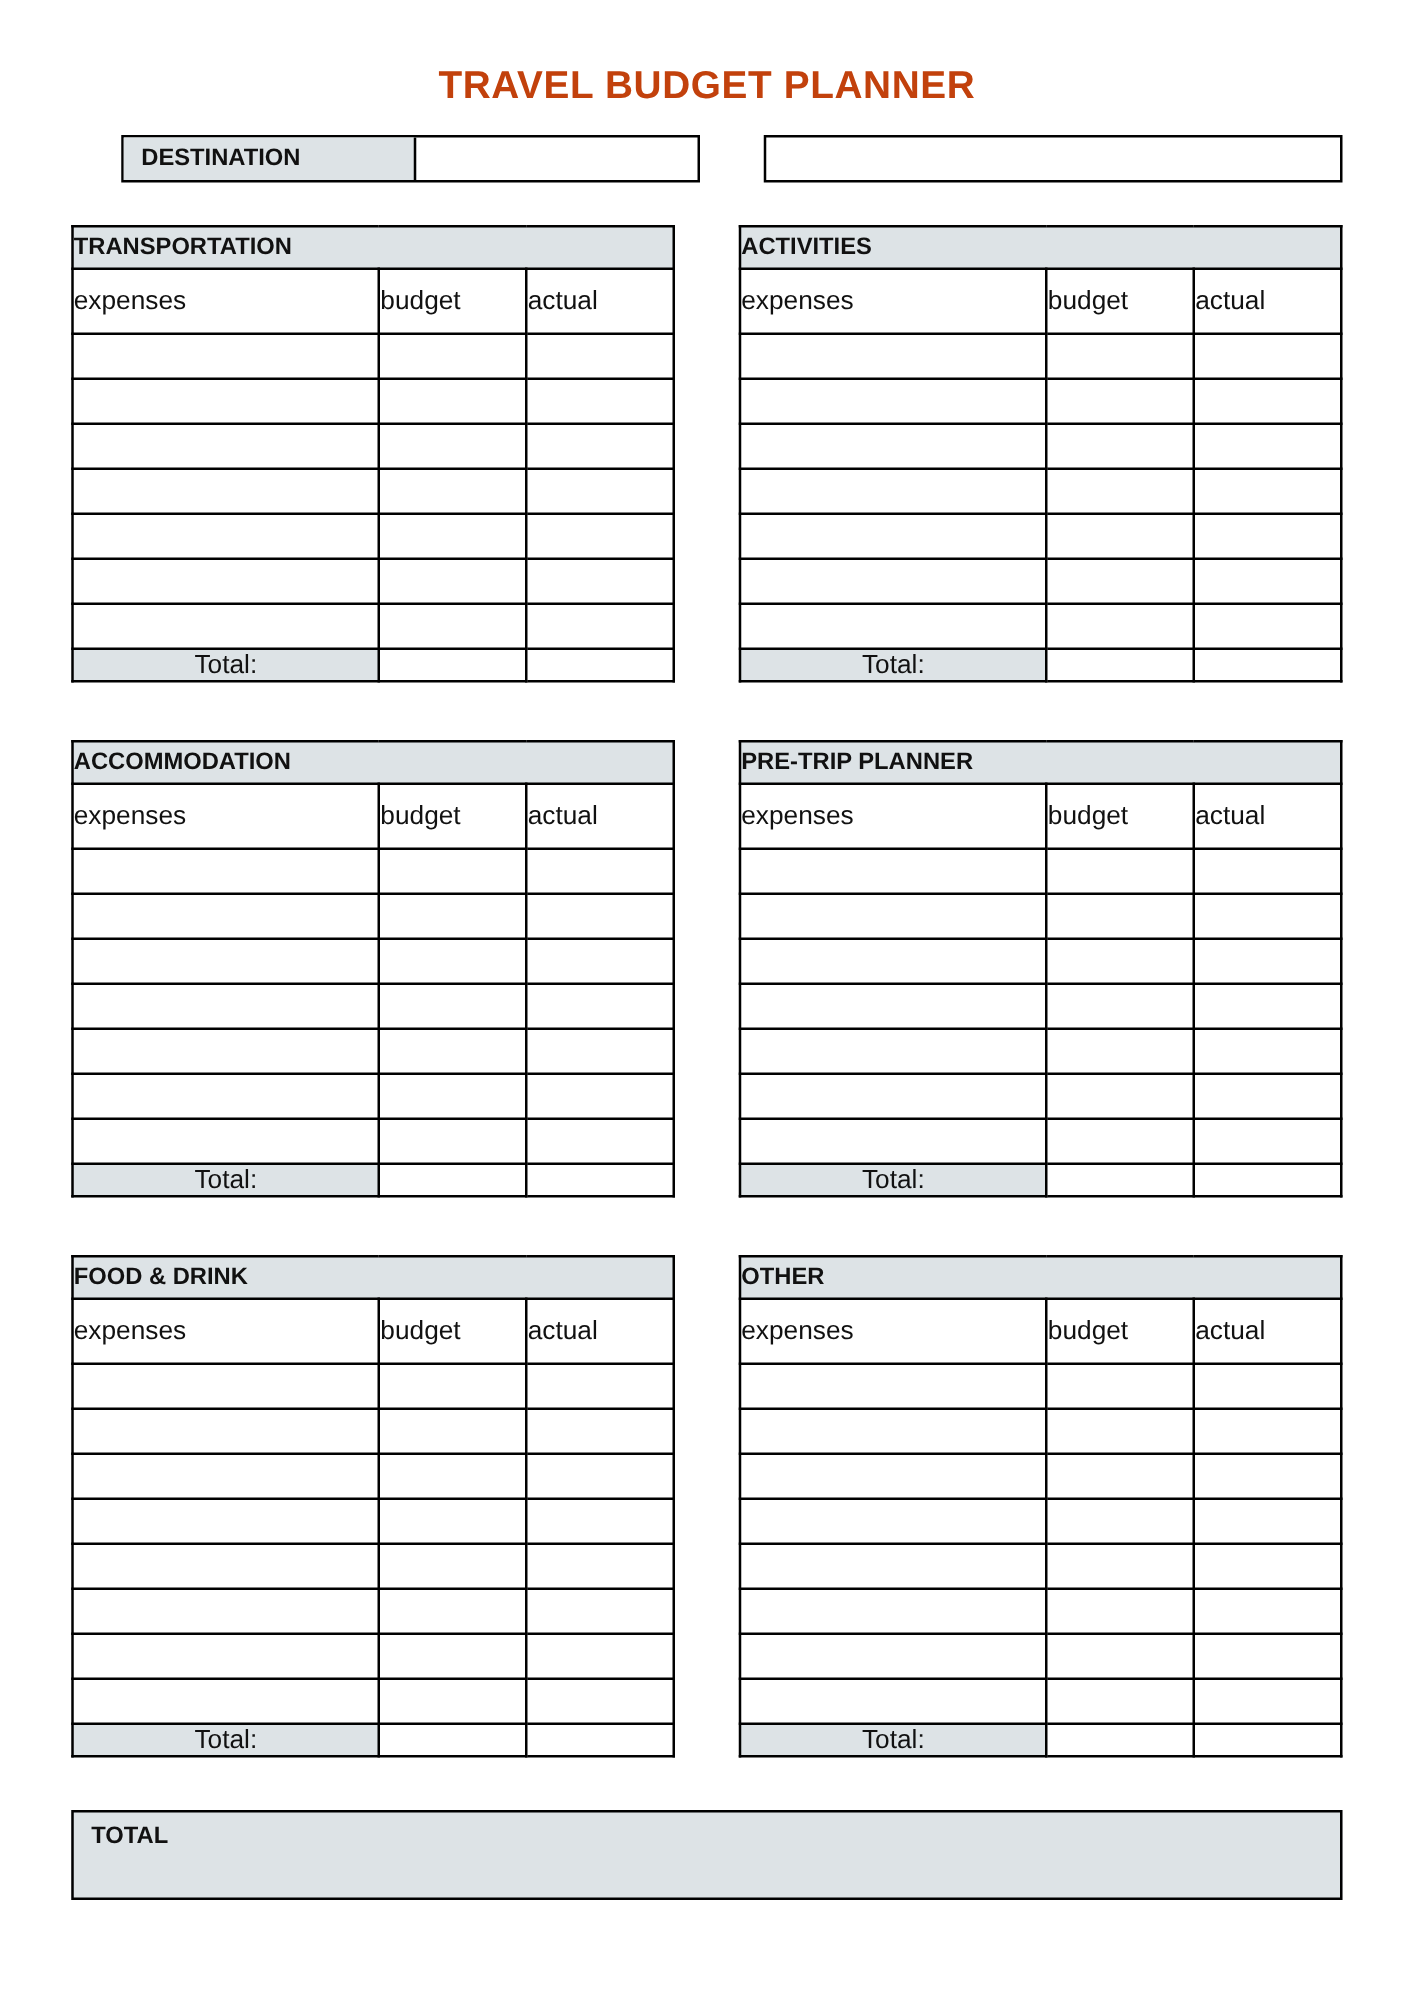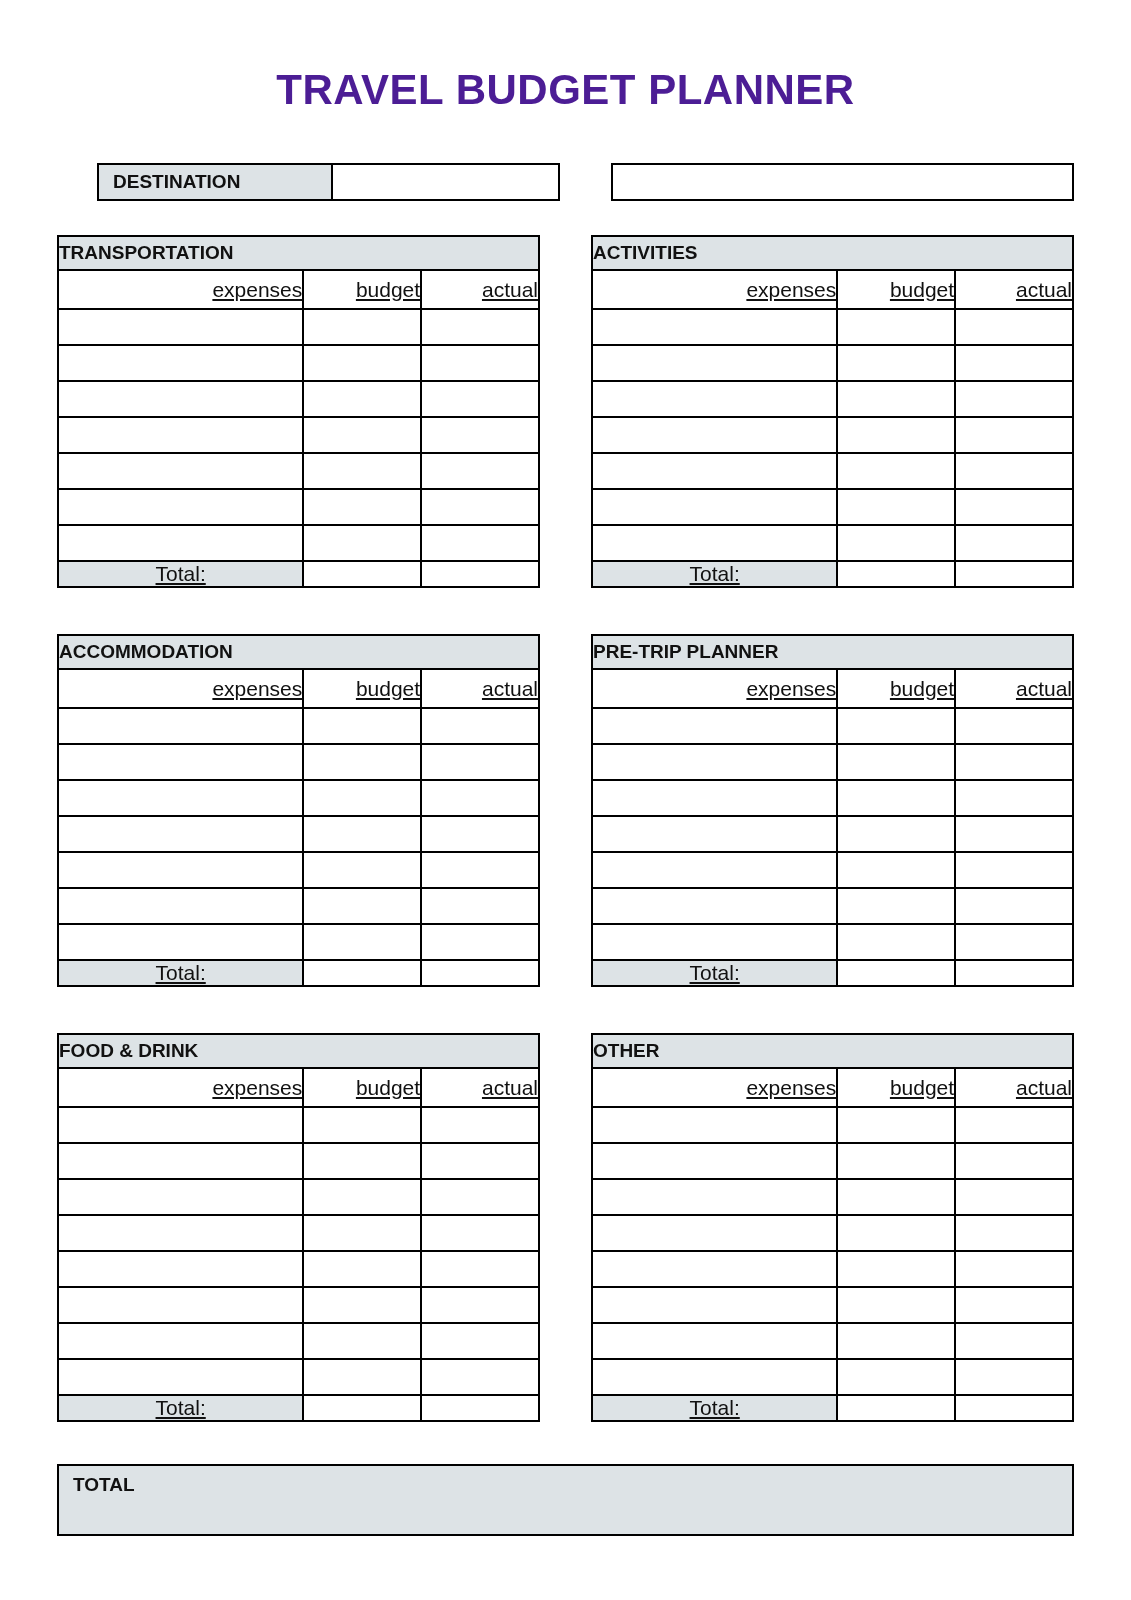--- a/index.html
+++ b/index.html
@@ -16,33 +16,33 @@
     background:var(--bg);
     color:var(--text);
     font-family:"Liberation Sans", sans-serif;
   }
   .page{
     width:1131px;
     min-height:1600px;
     padding:0 57px 40px 57px;
   }
   .page-title{
-    margin:16px;
+    margin:0;
     padding-top:50px;
     text-align:center;
-    font-size:42px;
+    font-size:31px;
     font-weight:700;
     letter-spacing:0.5px;
-    color:#4c1d95;
+    color:#c2410c;
   }
   
   .top-fields{
     display:flex;
     gap:51px;
-    margin-top:49px;
+    margin-top:22px;
     padding-left:40px;
   }
   .field{
     flex:1;
     display:flex;
     height:38px;
     border:2px solid var(--border);
     background:#fff;
   }
   .field-label{
@@ -82,32 +82,30 @@
     background:var(--header-bg);
     text-align:left;
     font-size:19px;
     font-weight:700;
     height:34px;
     padding:0 14px;
   }
   .cols-row th{
     font-weight:400;
     font-size:21px;
-    height:39px;
-    text-align:right;
+    height:52px;
+    text-align:left;
     background:#fff;
-    text-decoration:underline;
   }
   .budget-table tbody td{
     height:36px;
     background:#fff;
   }
   .total-row td{
     height:18px;
-    text-decoration:underline;
   }
   .total-label{
     background:var(--header-bg);
     text-align:center;
     font-size:21px;
     font-weight:400;
   }
   
   .bottom-row{
     display:flex;

